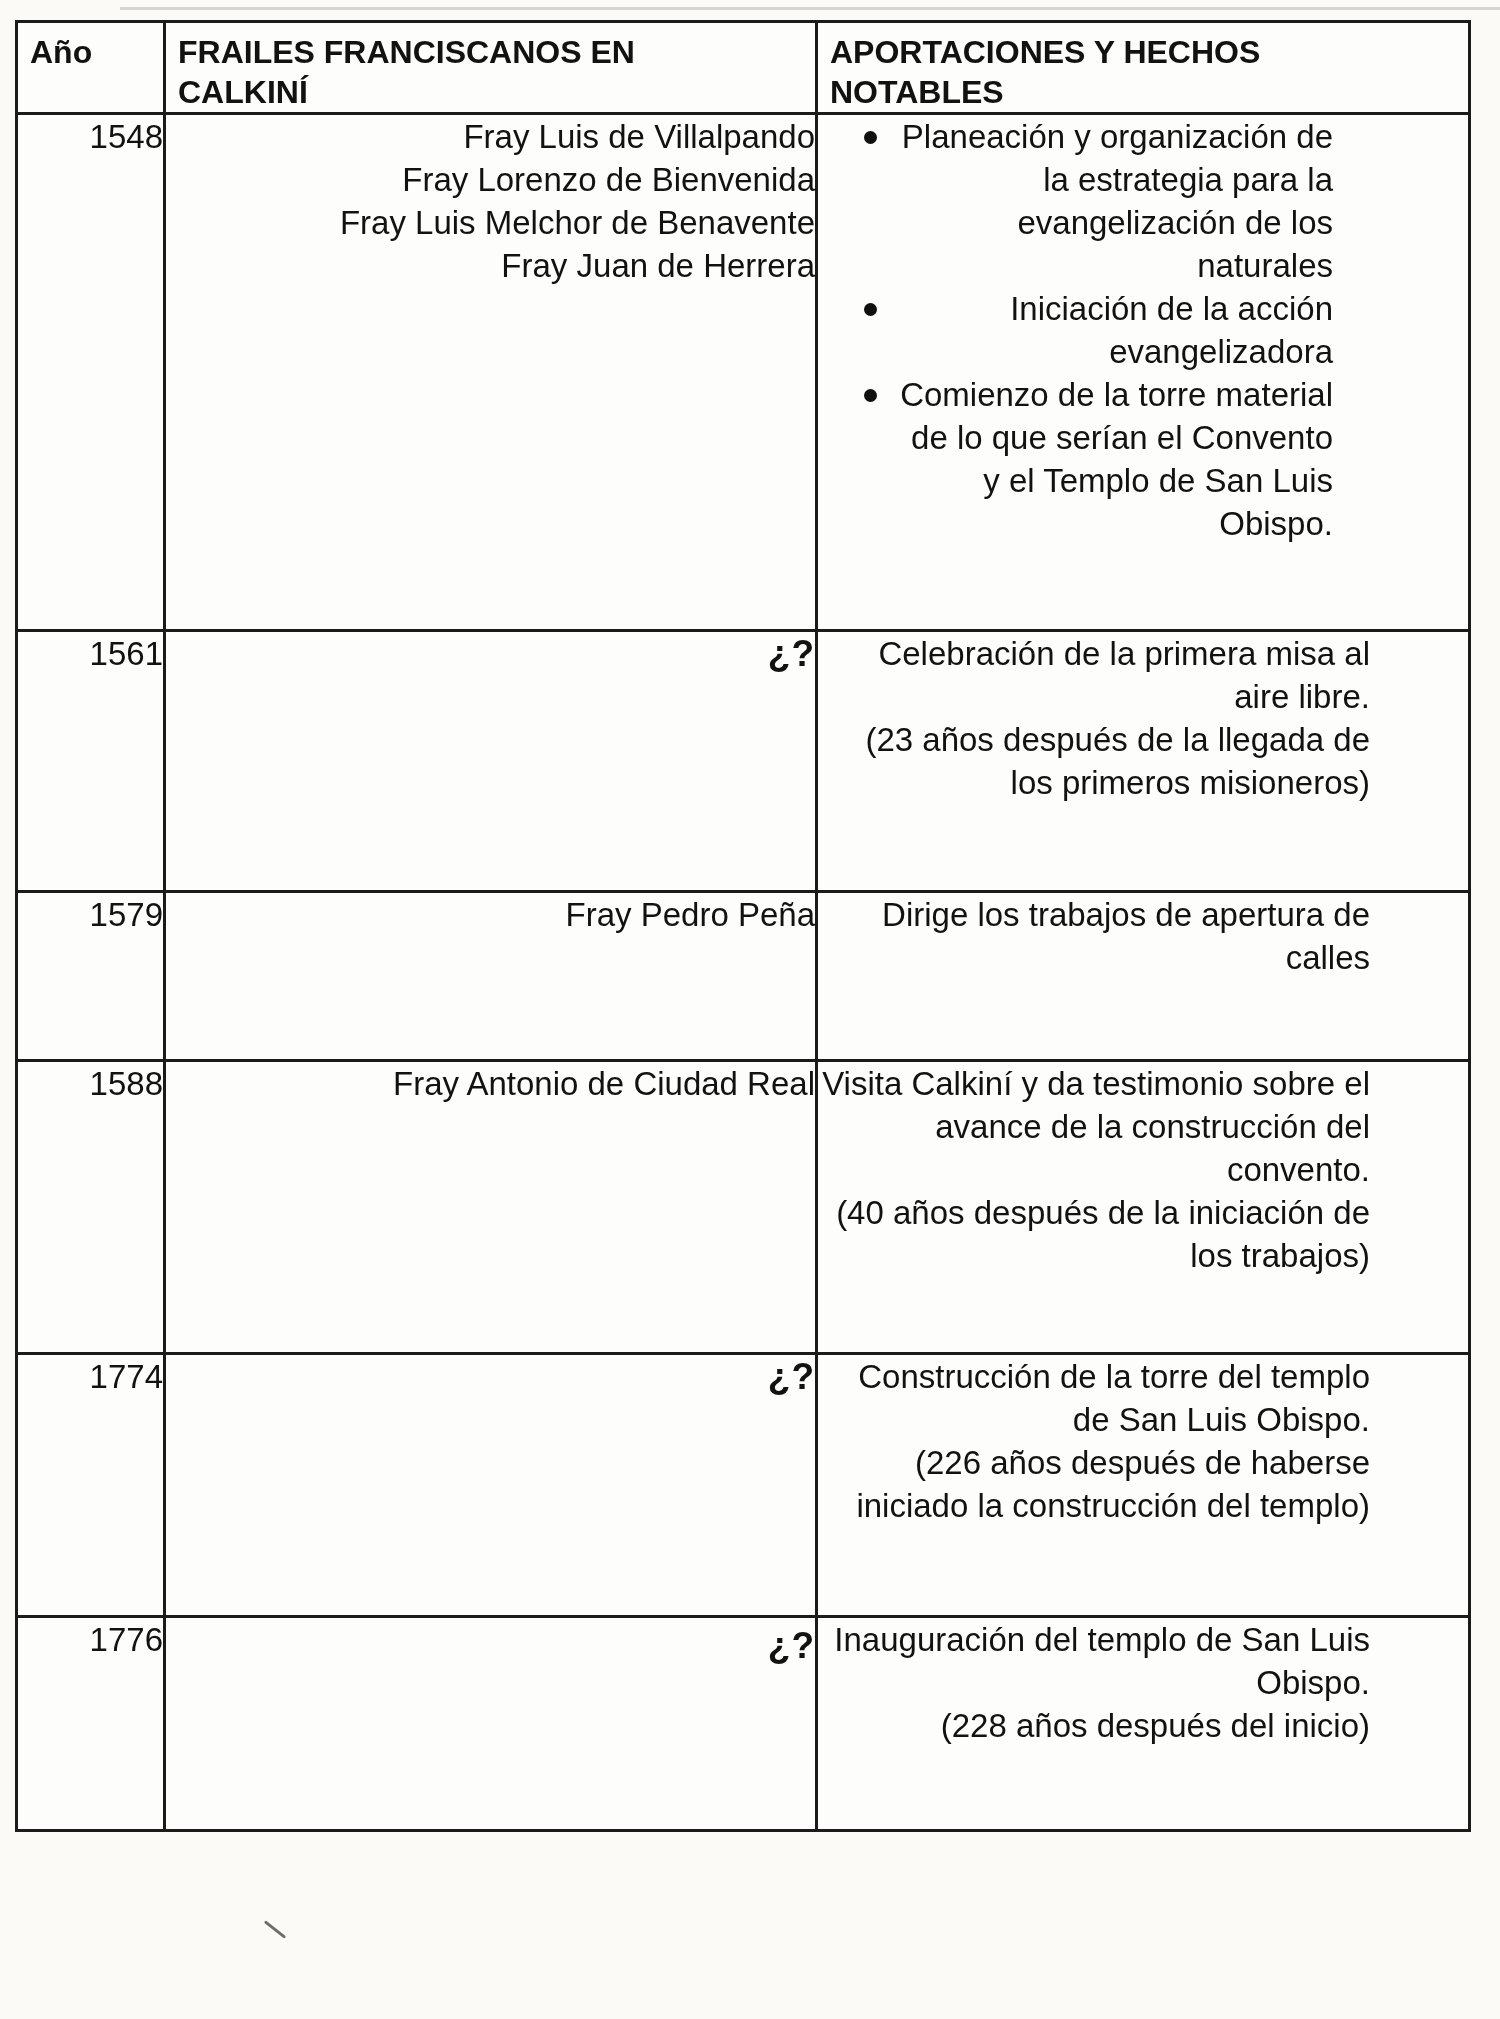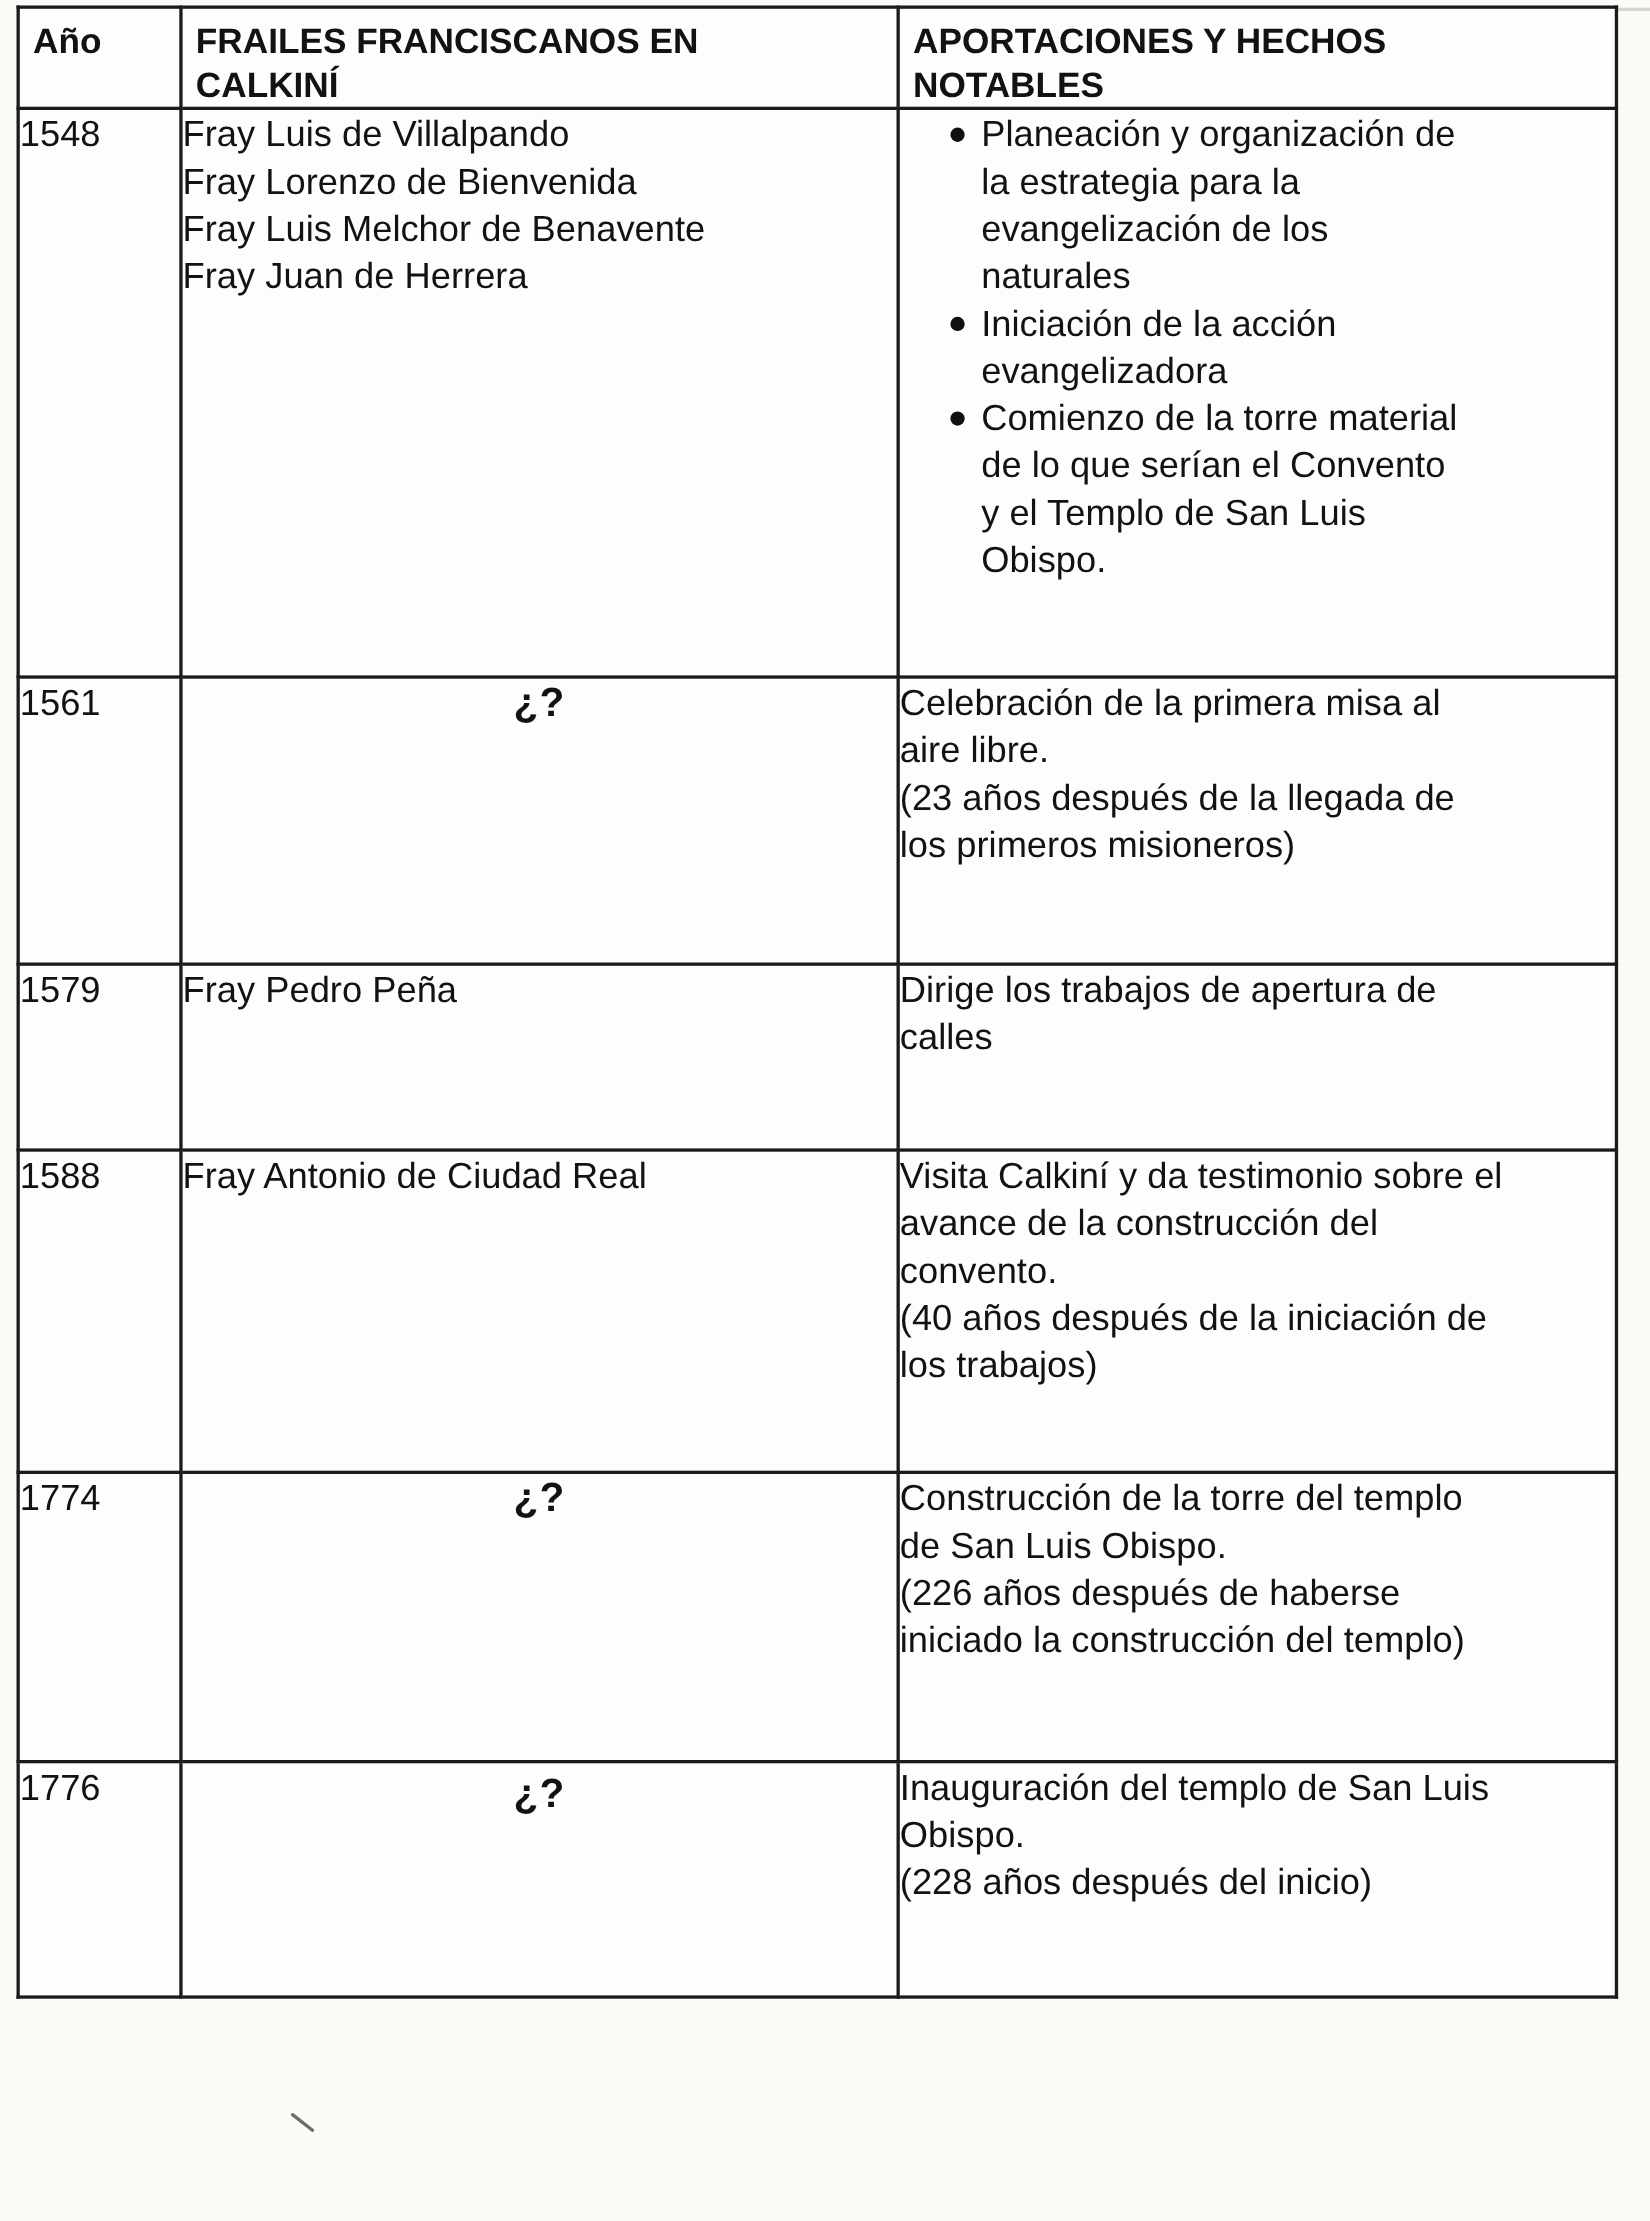--- a/index.html
+++ b/index.html
@@ -33,33 +33,34 @@
     width: 26px;
     height: 3px;
     background: #4a4a4a;
     transform: rotate(38deg);
     border-radius: 2px;
     opacity: 0.8;
   }
   table.doc-table {
     position: absolute;
     left: 15px;
-    top: 5px;
+    top: 20px;
     width: 1453px;
     border-collapse: collapse;
     table-layout: fixed;
   }
   .doc-table col.c-year  { width: 148px; }
   .doc-table col.c-friar { width: 652px; }
   .doc-table col.c-contrib { width: 653px; }
   .doc-table th, .doc-table td {
     border: 3px solid #1b1b1b;
     vertical-align: top;
     background: #fdfdfb;
     padding: 0;
+    text-align: right;
   }
   .doc-table th {
     font-size: 32px;
     line-height: 40px;
     font-weight: bold;
     text-align: left;
     padding: 9px 8px 0 12px;
   }
   .h-txt { display: block; max-width: 560px; }
   .year-cell {

